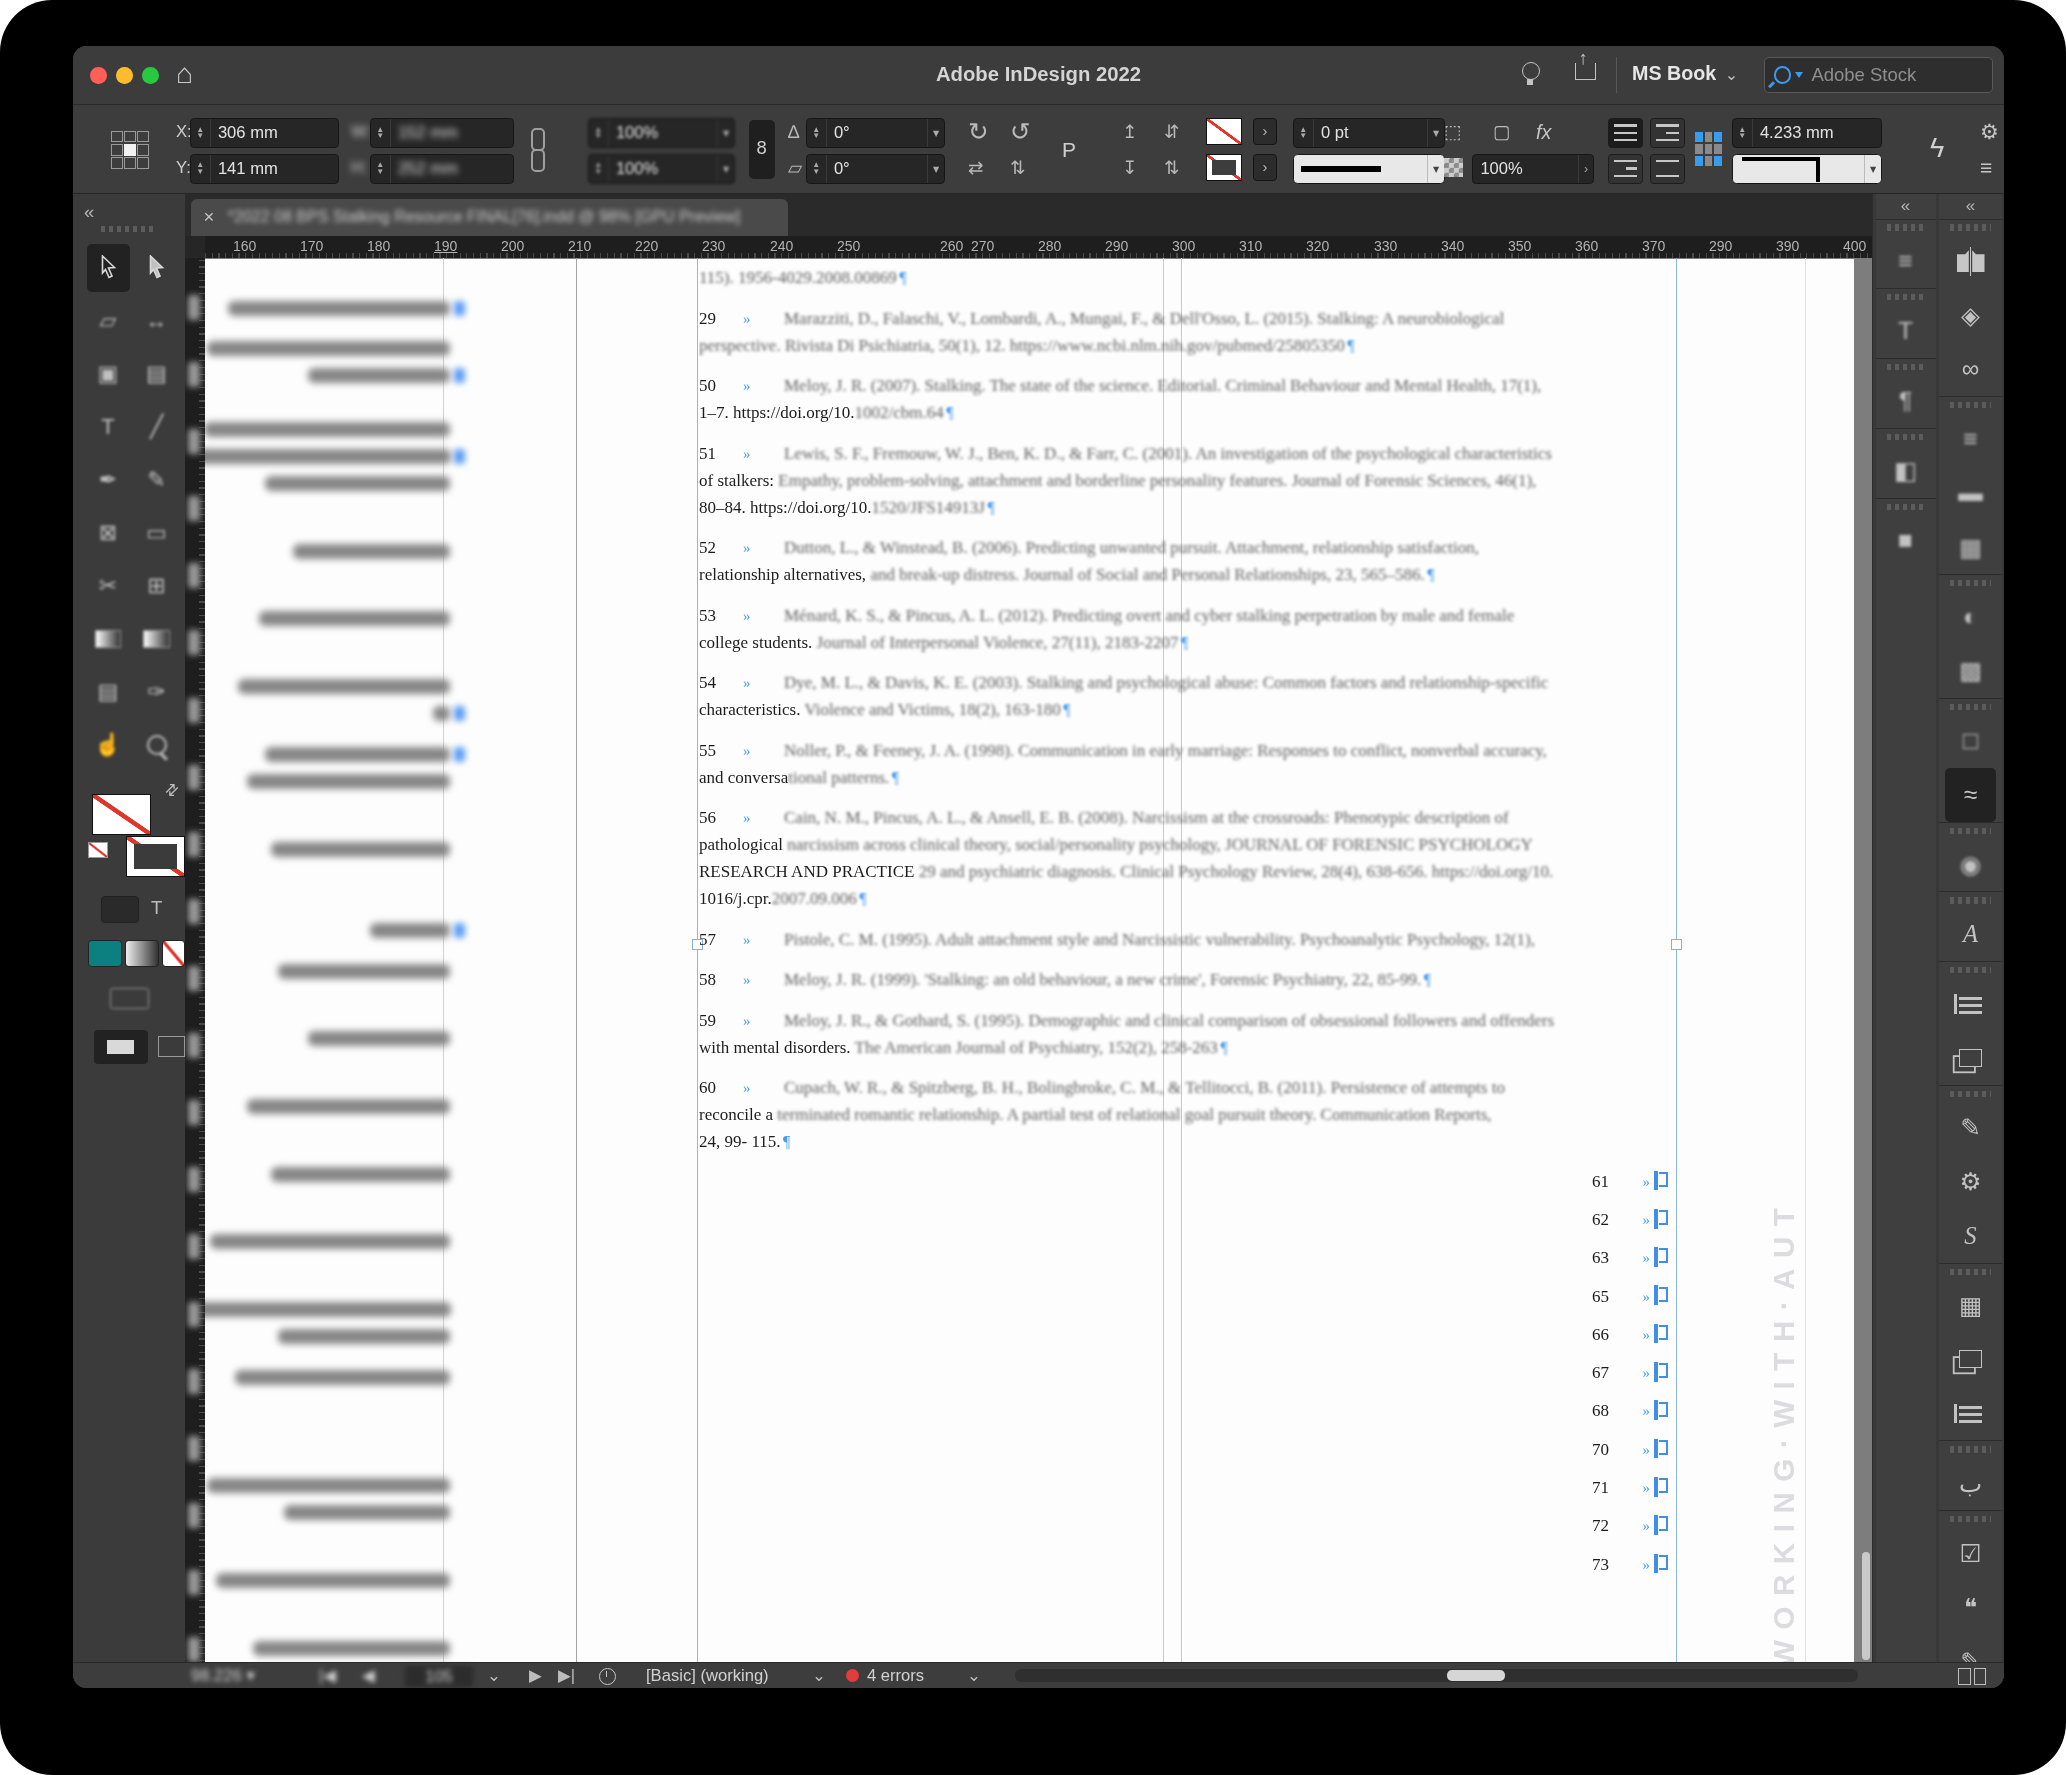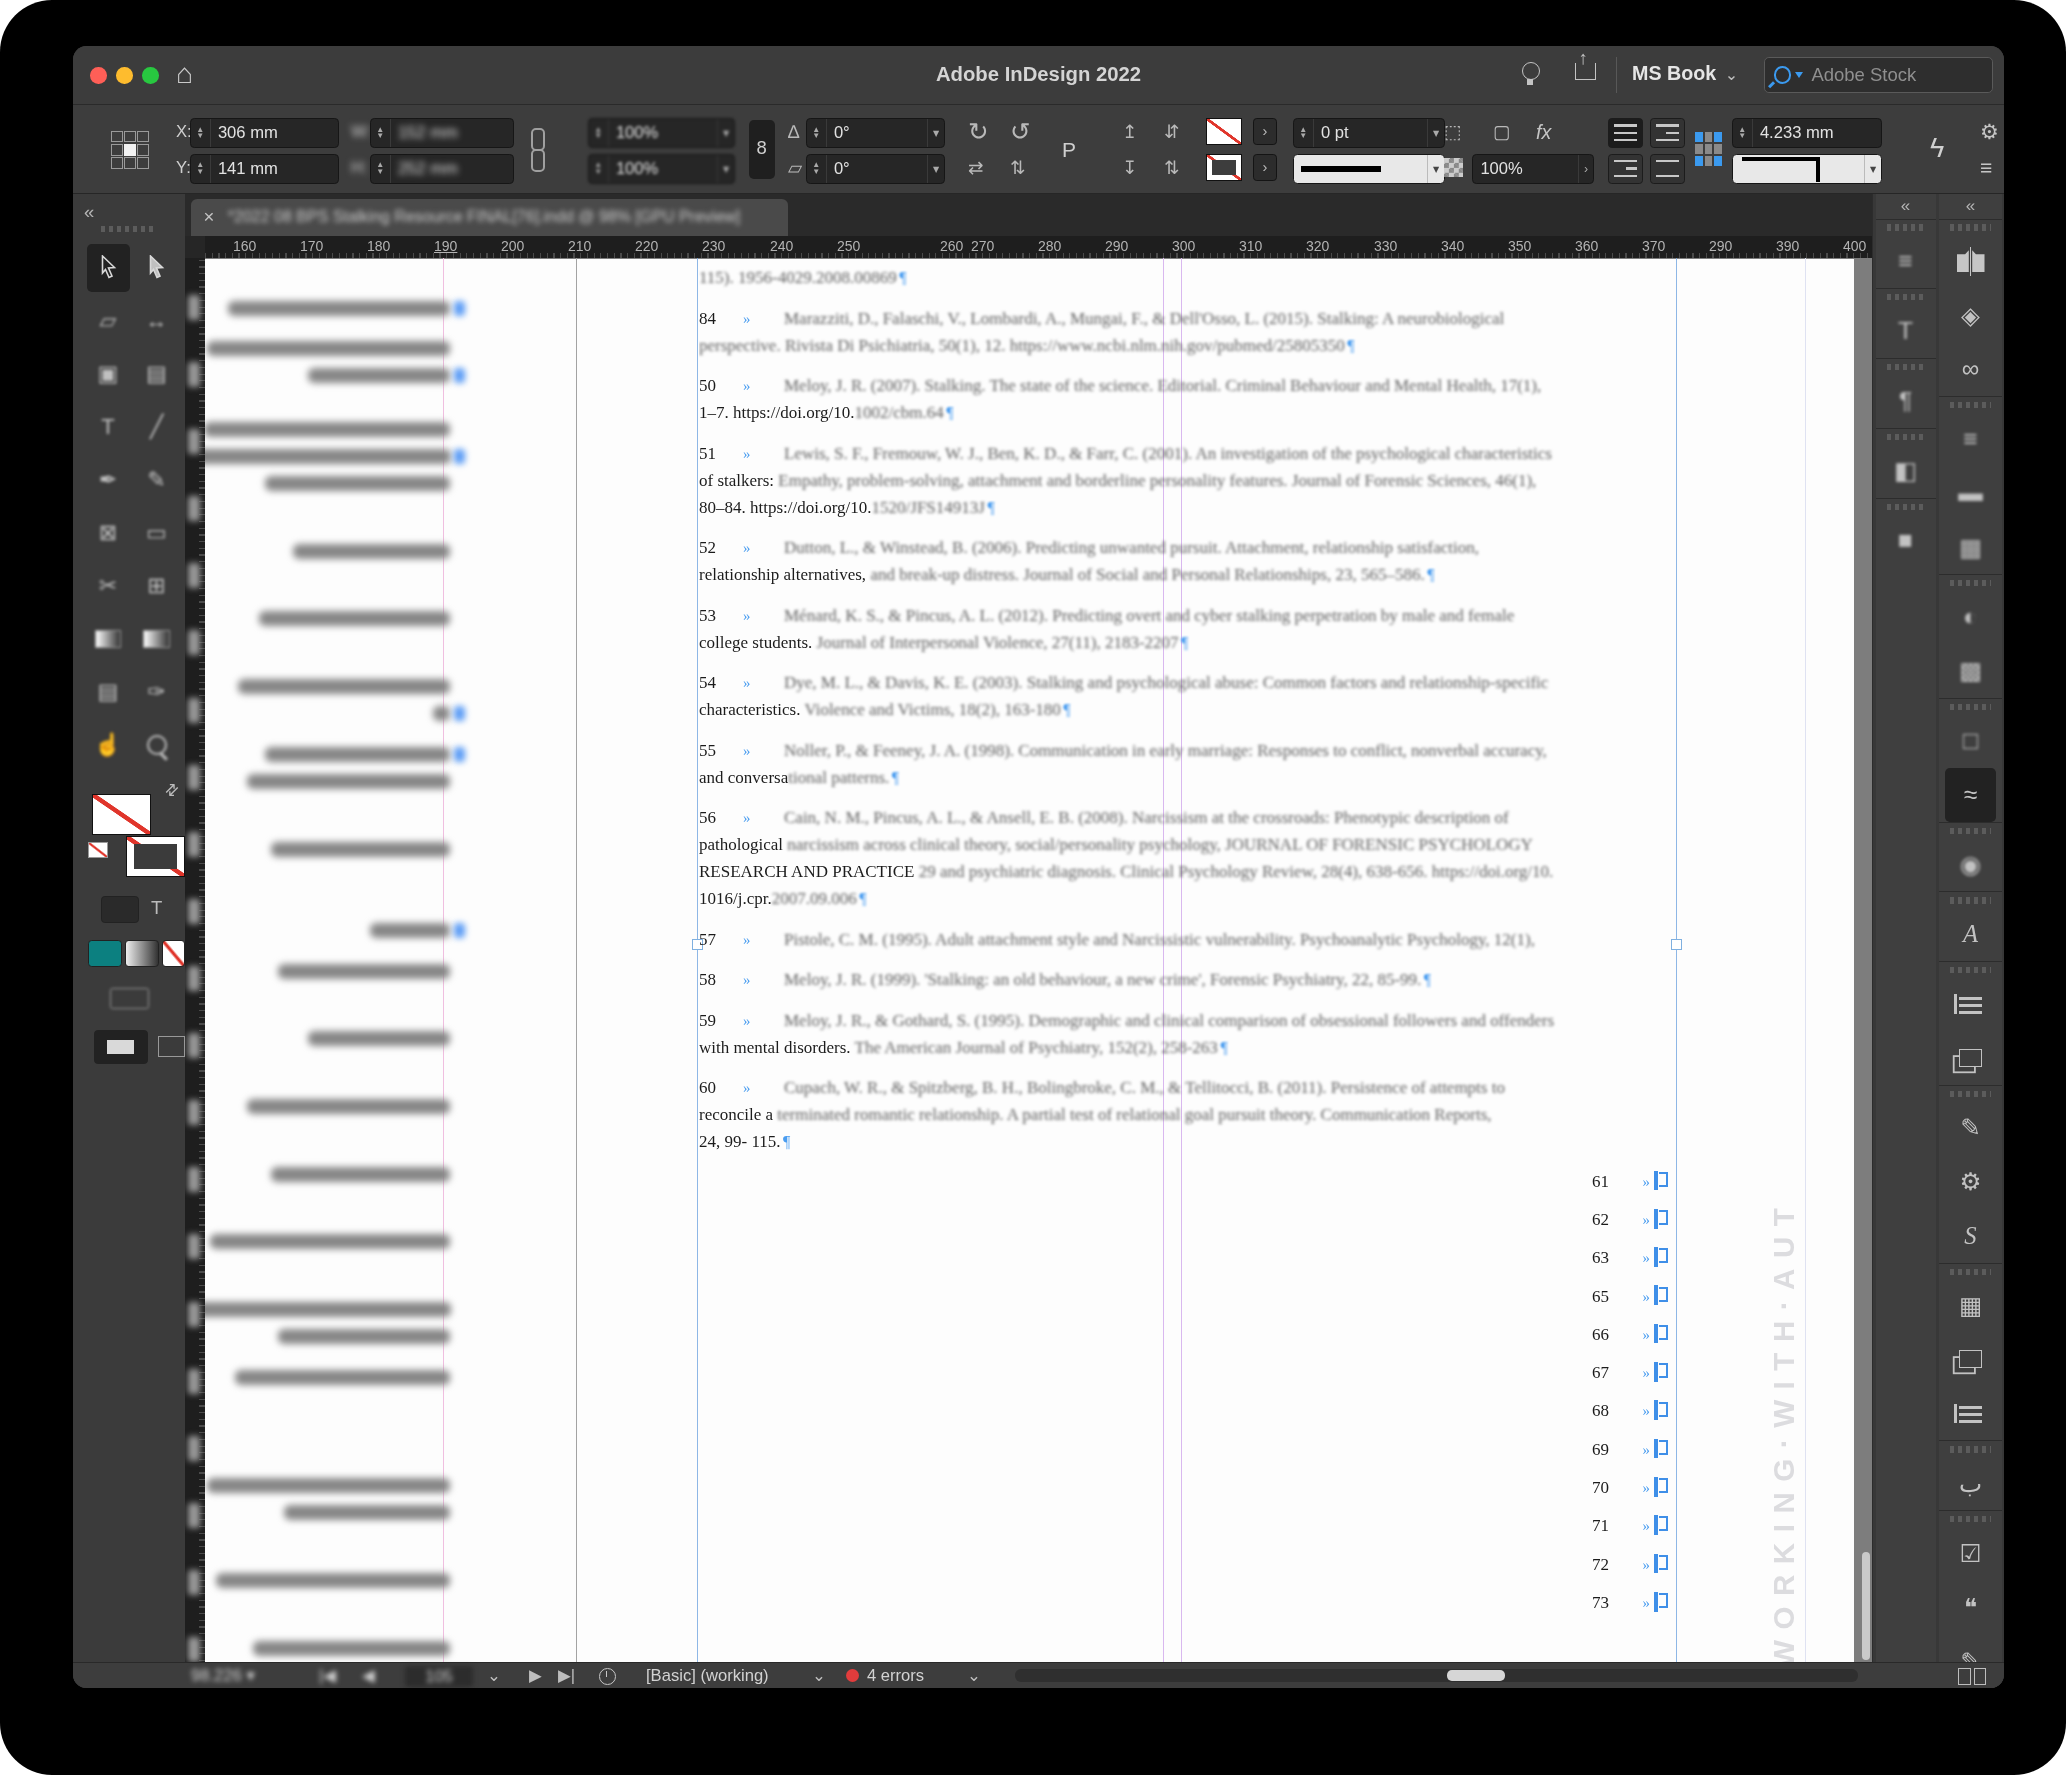--- a/index.html
+++ b/index.html
@@ -502,21 +502,21 @@
       </div>
     <div class="frameline" style="left: 492px;"></div>
     <div class="frameline" style="left: 1471px;"></div>
     <div class="handle" style="left: 487px; top: 681px;"></div>
     <div class="handle" style="left: 1466px; top: 681px;"></div>
     <div id="refs">
         <div class="ref-item">
           <div class="ref-line"><span class="blur">115). 1956-4029.2008.00869</span><span class="pil">¶</span></div>
         </div>
         <div class="ref-item">
-          <div class="ref-line"><span class="num">84</span><span class="tabmk">»</span><span class="blur">Marazziti, D., Falaschi, V., Lombardi, A., Mungai, F., &amp; Dell'Osso, L. (2015). Stalking: A neurobiological</span></div>
+          <div class="ref-line"><span class="num">29</span><span class="tabmk">»</span><span class="blur">Marazziti, D., Falaschi, V., Lombardi, A., Mungai, F., &amp; Dell'Osso, L. (2015). Stalking: A neurobiological</span></div>
           <div class="ref-line"><span class="blur">perspective. Rivista Di Psichiatria, 50(1), 12. https://www.ncbi.nlm.nih.gov/pubmed/25805350</span><span class="pil">¶</span></div>
         </div>
         <div class="ref-item">
           <div class="ref-line"><span class="num">50</span><span class="tabmk">»</span><span class="blur">Meloy, J. R. (2007). Stalking. The state of the science. Editorial. Criminal Behaviour and Mental Health, 17(1),</span></div>
           <div class="ref-line"><span class="sharp">1–7. https://doi.org/10.</span><span class="blur">1002/cbm.64</span><span class="pil">¶</span></div>
         </div>
         <div class="ref-item">
           <div class="ref-line"><span class="num">51</span><span class="tabmk">»</span><span class="blur">Lewis, S. F., Fremouw, W. J., Ben, K. D., &amp; Farr, C. (2001). An investigation of the psychological characteristics</span></div>
           <div class="ref-line"><span class="sharp">of stalkers: </span><span class="blur">Empathy, problem-solving, attachment and borderline personality features. Journal of Forensic Sciences, 46(1),</span></div>
           <div class="ref-line"><span class="sharp">80–84. https://doi.org/10.</span><span class="blur">1520/JFS14913J</span><span class="pil">¶</span></div>
@@ -571,23 +571,20 @@
           <div class="ref-line"><span class="num">65</span><span class="tabmk">»</span><span class="endmark"><i class="b1"></i><i class="b2"></i></span></div>
         </div>
         <div class="ref-item empty">
           <div class="ref-line"><span class="num">66</span><span class="tabmk">»</span><span class="endmark"><i class="b1"></i><i class="b2"></i></span></div>
         </div>
         <div class="ref-item empty">
           <div class="ref-line"><span class="num">67</span><span class="tabmk">»</span><span class="endmark"><i class="b1"></i><i class="b2"></i></span></div>
         </div>
         <div class="ref-item empty">
           <div class="ref-line"><span class="num">68</span><span class="tabmk">»</span><span class="endmark"><i class="b1"></i><i class="b2"></i></span></div>
-        </div>
-        <div class="ref-item empty">
-          <div class="ref-line"><span class="num">69</span><span class="tabmk">»</span><span class="endmark"><i class="b1"></i><i class="b2"></i></span></div>
         </div>
         <div class="ref-item empty">
           <div class="ref-line"><span class="num">70</span><span class="tabmk">»</span><span class="endmark"><i class="b1"></i><i class="b2"></i></span></div>
         </div>
         <div class="ref-item empty">
           <div class="ref-line"><span class="num">71</span><span class="tabmk">»</span><span class="endmark"><i class="b1"></i><i class="b2"></i></span></div>
         </div>
         <div class="ref-item empty">
           <div class="ref-line"><span class="num">72</span><span class="tabmk">»</span><span class="endmark"><i class="b1"></i><i class="b2"></i></span></div>
         </div>

